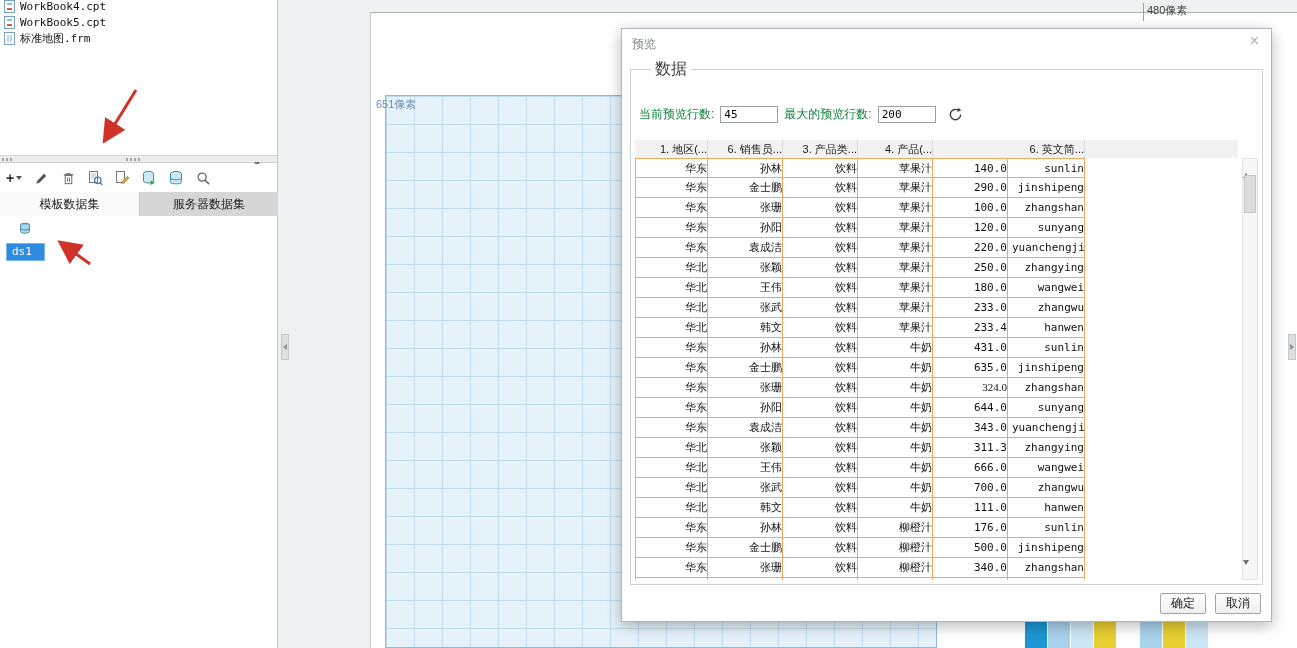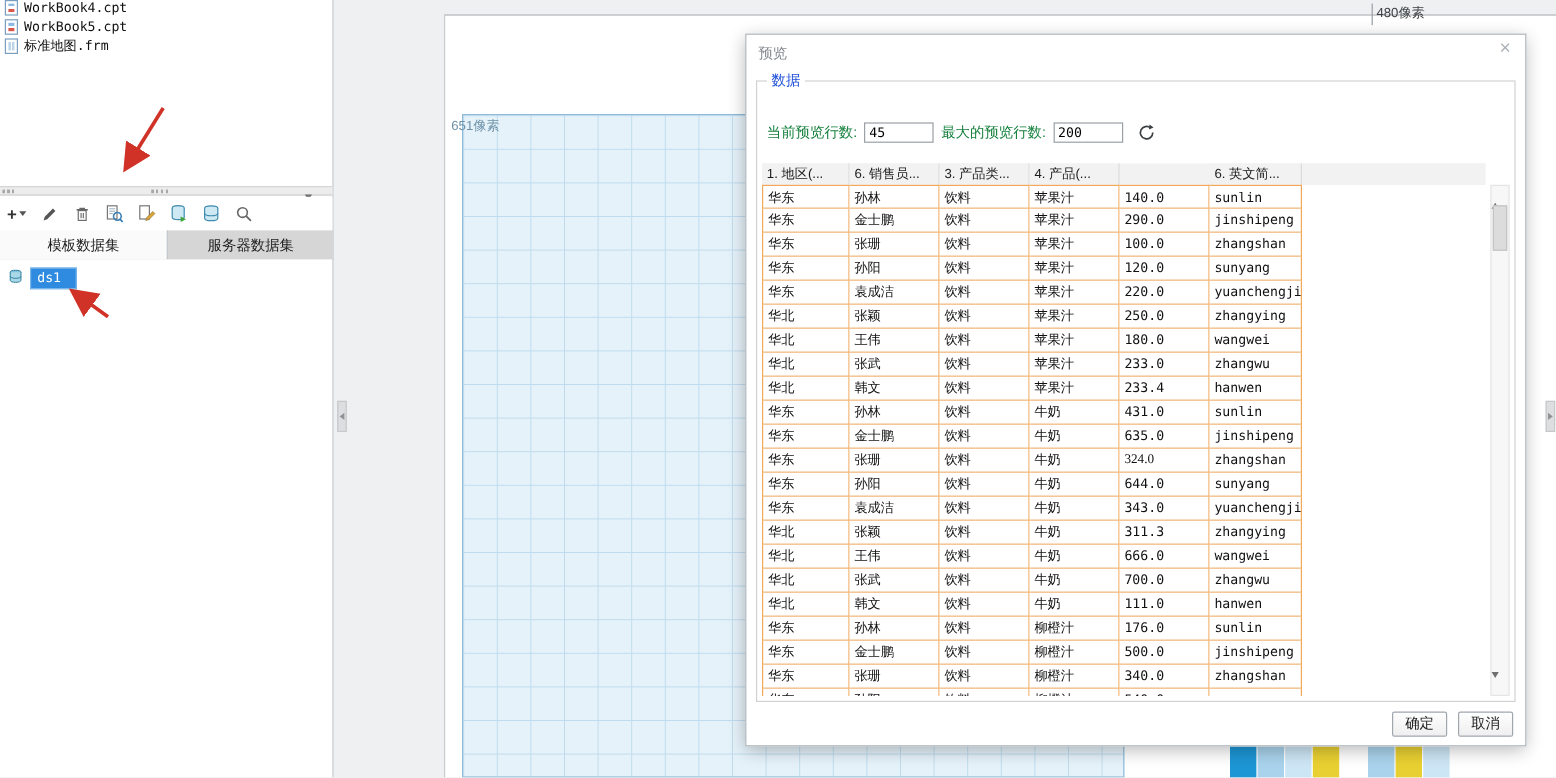--- a/index.html
+++ b/index.html
@@ -33,21 +33,21 @@
   .plus-glyph{font-size:14px;font-weight:bold;color:#333;line-height:14px;}
   .caret{width:0;height:0;border-left:3px solid transparent;border-right:3px solid transparent;
       border-top:4px solid #555;display:inline-block;margin-left:2px;}
 
   .tabs{position:absolute;top:192px;left:0;width:278px;height:24px;display:flex;border-bottom:1px solid #cdd1d4;}
   .tab{width:139px;height:24px;line-height:24px;text-align:center;font-size:12px;color:#1a1a1a;cursor:pointer;}
   .tab.active{background:#fafafa;}
   .tab.inactive{background:#d6d6d6;border-left:1px solid #c4c8cc;}
 
   .ds-row{position:absolute;top:222px;left:0;height:20px;display:flex;align-items:center;gap:5px;
-      padding-left:6px;cursor:pointer;}
+      padding-left:6px;cursor:pointer;flex-direction:column;}
   .ds-badge{background:#2f8be0;border:1px solid #79b6ea;color:#fff;
       font-family:"DejaVu Sans Mono",monospace;font-size:11px;line-height:14px;padding:1px 12px 1px 5px;}
 
   
   .v-splitter{position:absolute;left:278px;top:0;width:12px;height:648px;background:#eef0f1;z-index:1;}
   .collapse-left{position:absolute;left:281px;top:334px;width:8px;height:26px;background:#dcdedf;
       border:1px solid #c6c8ca;display:flex;align-items:center;justify-content:center;z-index:3;cursor:pointer;}
   .collapse-right{position:absolute;left:1288px;top:334px;width:8px;height:26px;background:#dcdedf;
       border:1px solid #c6c8ca;display:flex;align-items:center;justify-content:center;z-index:3;cursor:pointer;}
   .tri-left{width:0;height:0;border-top:3px solid transparent;border-bottom:3px solid transparent;
@@ -71,28 +71,28 @@
   .px651{position:absolute;left:86px;top:97px;font-size:11px;color:#6d92a8;z-index:2;}
   .bars{position:absolute;left:735px;bottom:0;width:220px;height:26px;}
   .bar{position:absolute;bottom:0;width:22px;height:26px;}
 
   
   .dialog{position:absolute;left:621px;top:28px;width:651px;height:594px;background:#fff;
       border:1px solid #b0b6bc;box-shadow:0 4px 14px rgba(0,0,0,.28);z-index:10;}
   .dialog-title{position:absolute;left:10px;top:7px;font-size:12px;color:#84898e;}
   .dialog-close{position:absolute;right:12px;top:4px;font-size:16px;line-height:16px;color:#aab0b6;cursor:pointer;}
   .dialog fieldset{position:absolute;left:8px;right:8px;top:30px;bottom:36px;border:1px solid #d2d2d2;}
-  .dialog legend{font-size:12px;color:#1d4ed8;margin-left:8px;padding:0 4px;}
+  .dialog legend{font-size:16px;color:#404040;margin-left:20px;padding:0 4px;}
   .controls{position:absolute;left:8px;top:24px;height:20px;display:flex;align-items:center;gap:6px;font-size:12px;}
   .controls label{color:#15803d;}
   .controls input{width:58px;height:17px;border:1px solid #9aa0a6;font-size:11px;
       font-family:"DejaVu Sans Mono",monospace;padding:0 3px;}
   .controls .refresh{margin-left:6px;display:flex;align-items:center;cursor:pointer;}
 
-  .table-wrap{position:absolute;left:4px;right:24px;top:60px;bottom:4px;overflow:hidden;}
+  .table-wrap{position:absolute;left:4px;right:24px;top:60px;bottom:4px;overflow:hidden;text-align:right;}
   .thead{display:flex;height:18px;background:#f2f2f2;}
   .th{flex:0 0 auto;font-size:11px;line-height:18px;padding-left:4px;color:#1a1a1a;
       border-right:1px solid #dcdcdc;background:#f2f2f2;overflow:hidden;white-space:nowrap;cursor:pointer;}
   .th.fill{flex:1 1 auto;border-right:none;cursor:default;}
   .tr{display:flex;}
   .td{flex:0 0 auto;height:20px;line-height:19px;padding-left:4px;background:#fff;
       border-right:1px solid #f2a85c;border-bottom:1px solid #f2a85c;
       font-family:"DejaVu Sans Mono",monospace;font-size:11px;color:#101010;
       overflow:hidden;white-space:nowrap;}
   .tr .td:first-child{border-left:1px solid #f2a85c;}

